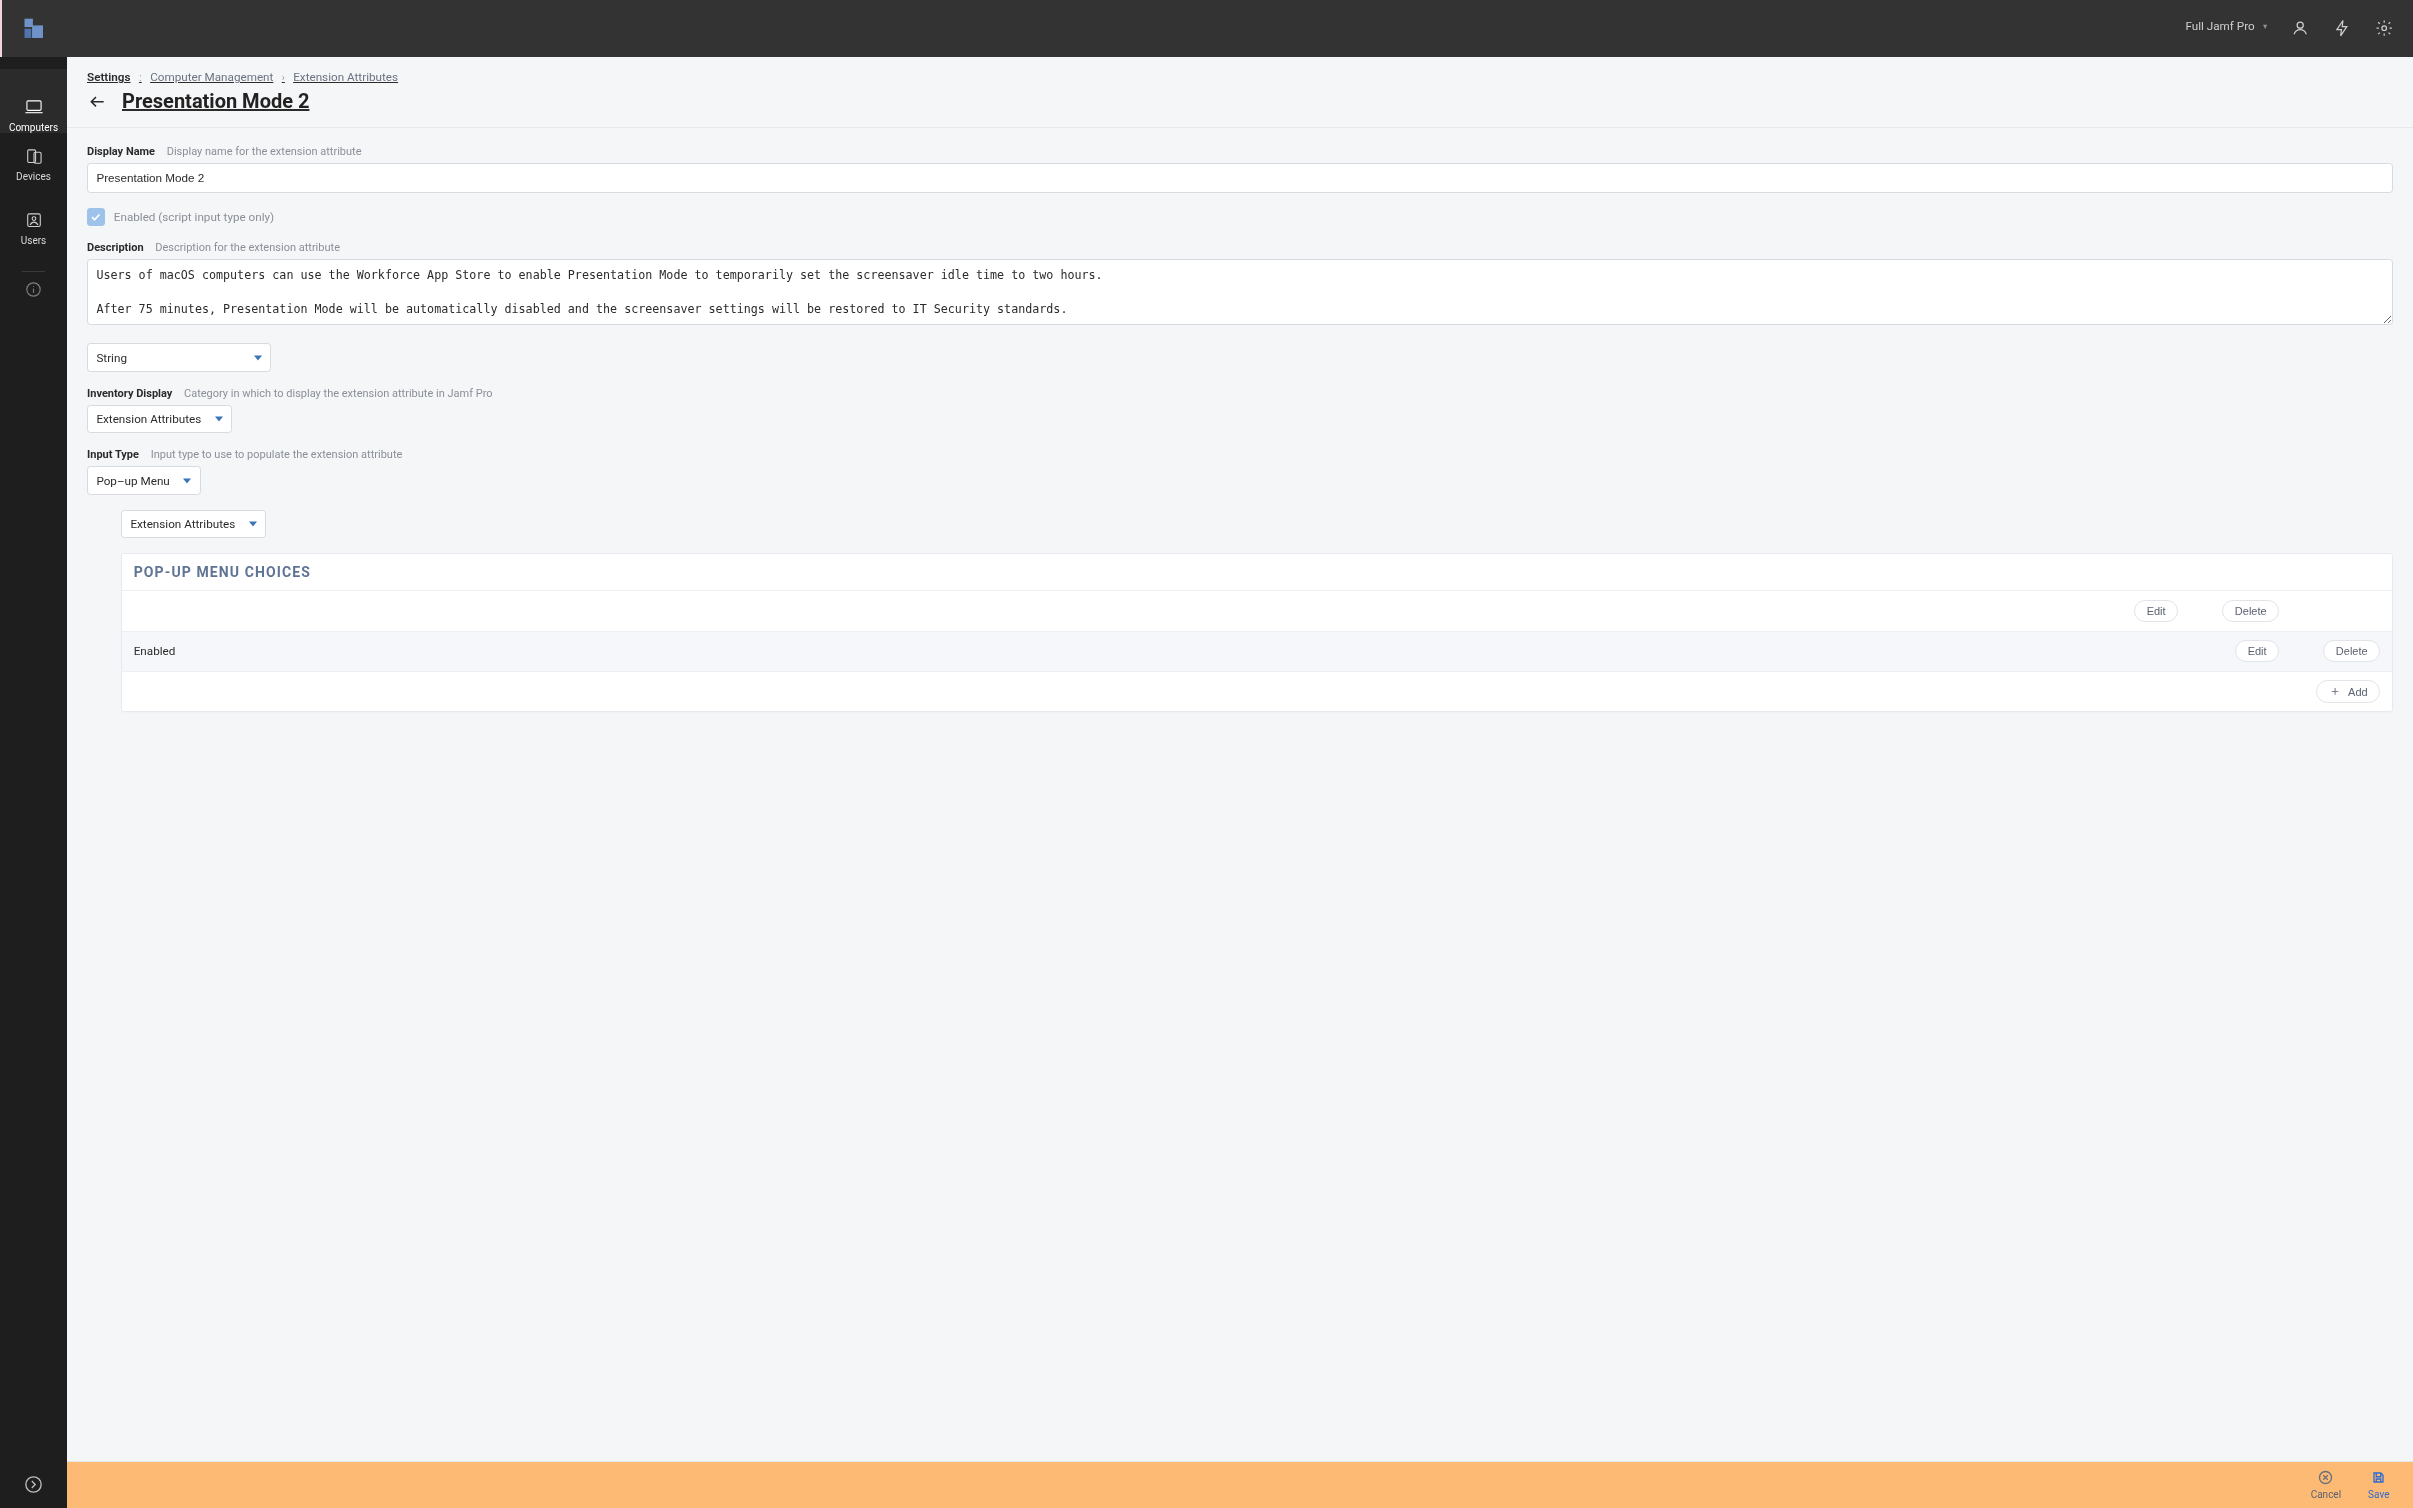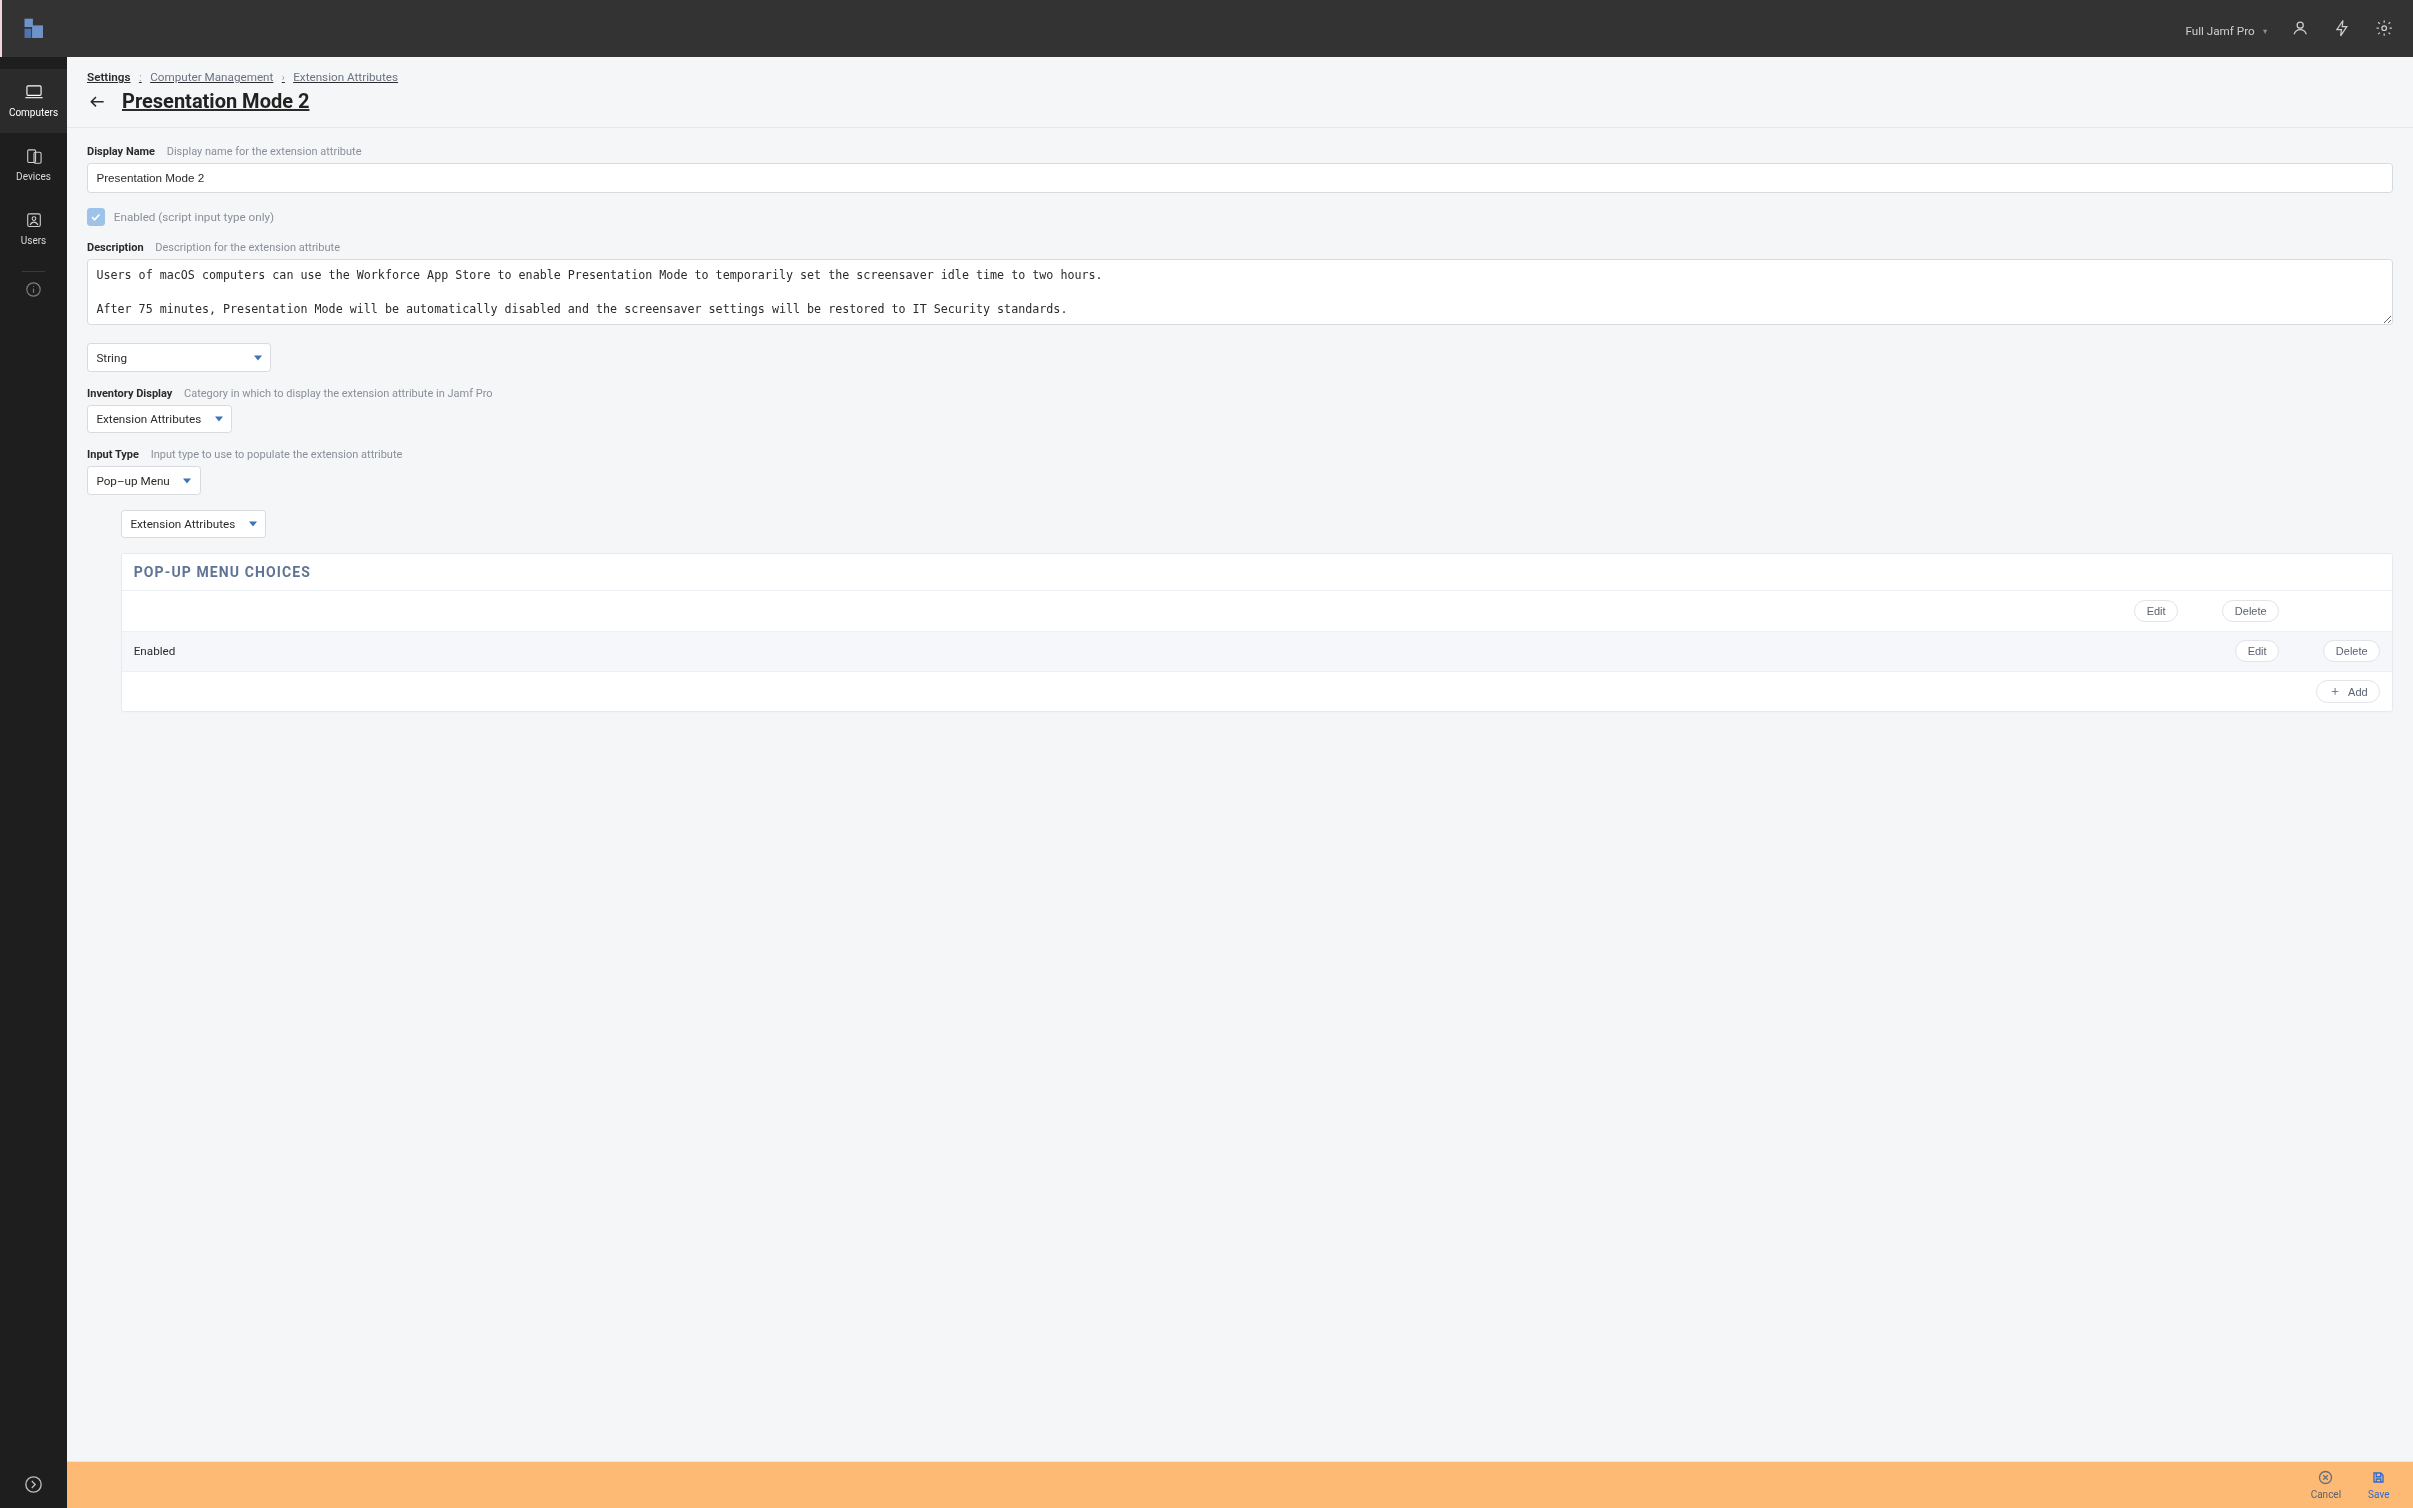--- a/index.html
+++ b/index.html
@@ -29,21 +29,21 @@
   }
   .logo {
     width: 23.5px;
     height: 23.5px;
     position: relative;
   }
   .logo svg { width: 23.5px; height: 23.5px; }
   .topbar-right {
     margin-left: auto;
     display: flex;
-    align-items: flex-end;
+    align-items: flex-start;
     gap: 23.5px;
     color: #c8c8c8;
   }
   .tenant {
     display: flex;
     align-items: center;
     gap: 8.4px;
     font-size: 11.7px;
     color: #cfcfcf;
     cursor: pointer;
@@ -72,21 +72,21 @@
     height: 64px;
     display: flex;
     flex-direction: column;
     align-items: center;
     justify-content: center;
     gap: 5px;
     font-size: 10px;
     color: #d8d8d8;
     cursor: pointer;
   }
-  .nav-item.active { background: #2b2b2b; color: #ffffff; }
+  .nav-item.active { background: #2b2b2b; color: #ffffff; justify-content: flex-end; }
   .nav-item svg { width: 22px; height: 18.4px; stroke: #cfcfcf; fill: none; stroke-width: 1.4; }
   .nav-item.active svg { stroke: #ffffff; }
   .nav-sep {
     width: 23.5px; height: 0.8px; background: #3a3a3a; margin: 10px 0 8.4px;
   }
   .nav-info {
     width: 100%; display:flex; justify-content:center; padding: 1.7px 0;
   }
   .nav-info svg { width: 15px; height: 15px; stroke: #7e7e7e; fill:none; stroke-width:1.4; }
   .sidebar-footer {

